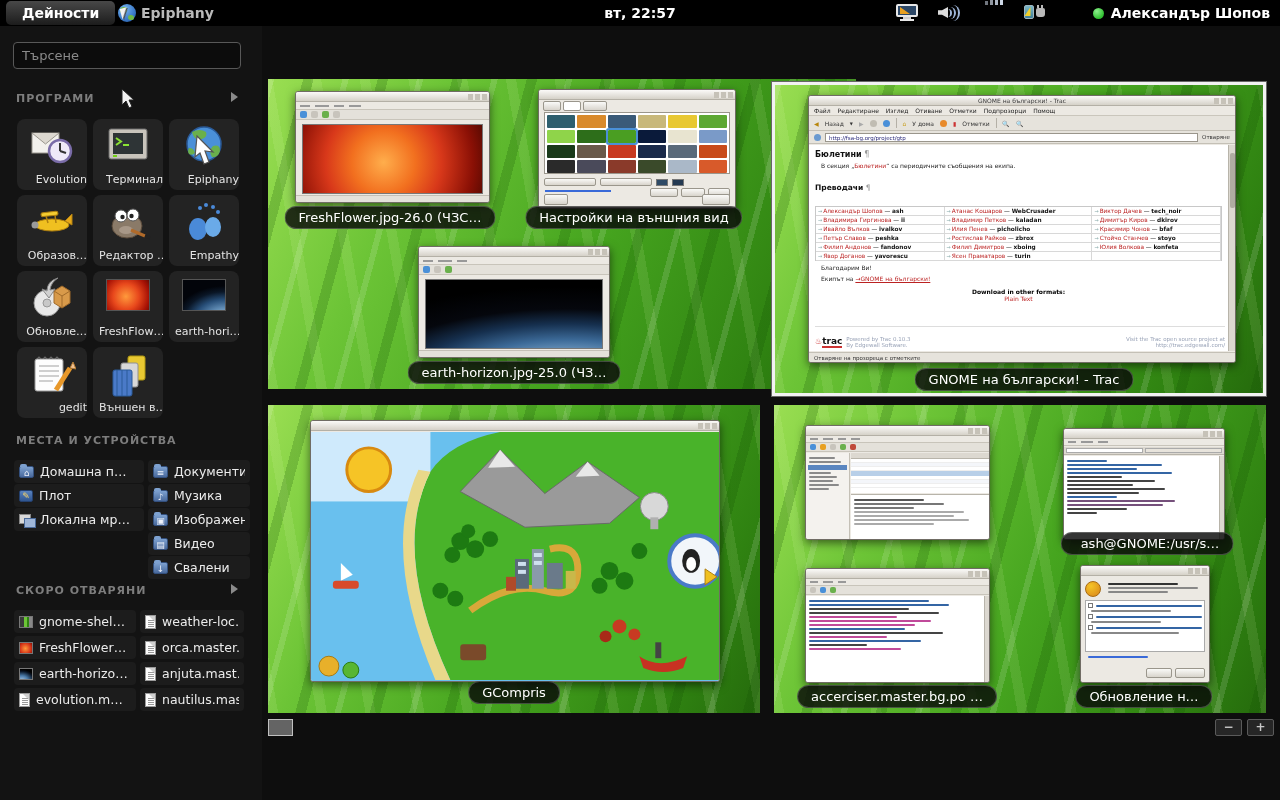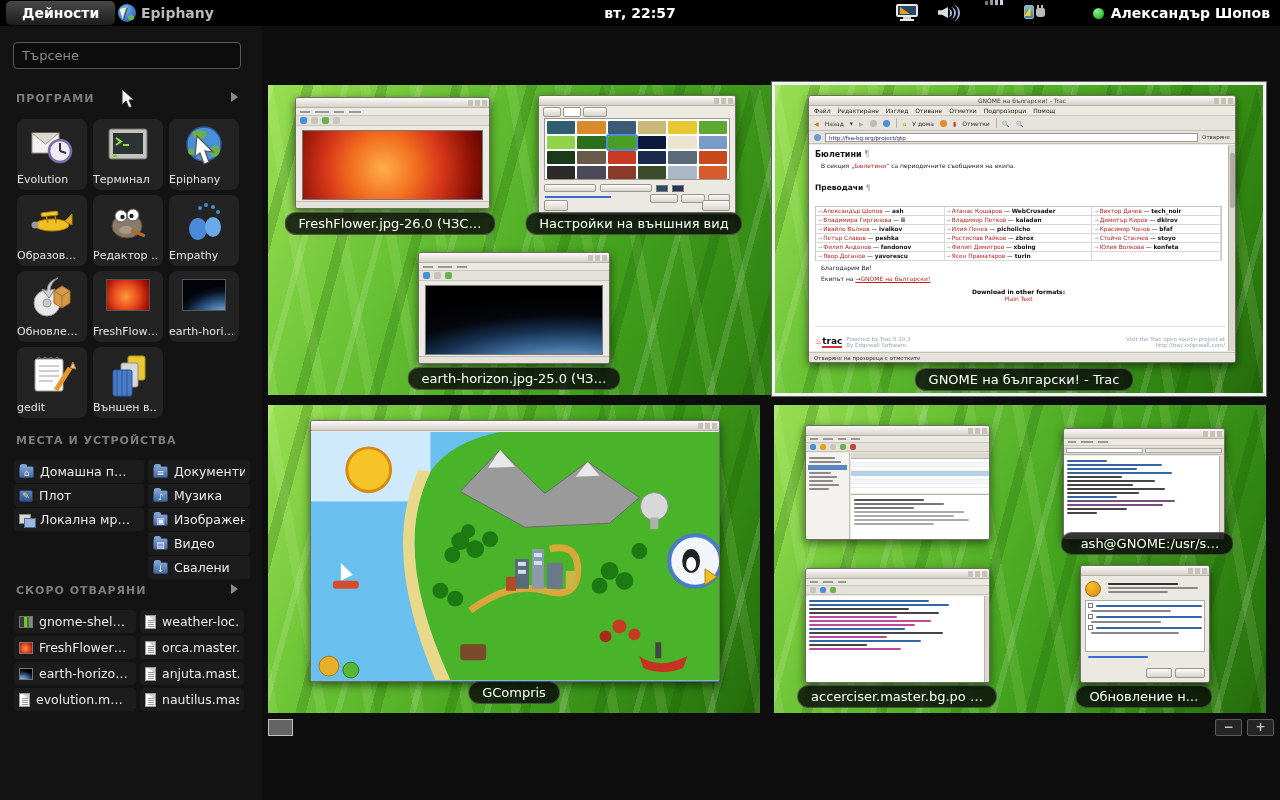--- a/index.html
+++ b/index.html
@@ -69,21 +69,21 @@
   #sidebar { position:absolute; left:0; top:26px; width:262px; height:774px; background:#131313; }
   #search { position:absolute; left:13px; top:16px; width:228px; height:27px; background:#0c0c0c;
             border:1px solid #585858; border-radius:4px; color:#bbb; font-size:13px; padding:0 8px;
             font-family:"DejaVu Sans", sans-serif; outline:none; }
   #search::placeholder { color:#8a8a8a; }
   .sect { position:absolute; left:16px; color:#7d7d7d; font-size:11px; font-weight:bold;
           letter-spacing:1px; }
   .sect-arrow { position:absolute; left:231px; width:0; height:0; border-top:5px solid transparent;
           border-bottom:5px solid transparent; border-left:7px solid #8a8a8a; }
   .tile { position:absolute; width:70px; height:71px; background:#232323; border-radius:8px;
-          display:flex; flex-direction:column; align-items:flex-start; justify-content:flex-end;
+          display:flex; flex-direction:column; align-items:flex-end; justify-content:flex-end;
           padding-bottom:4px; }
   .tile .ticon { position:absolute; top:3px; left:11px; width:48px; height:48px; }
   .tile .tlabel { color:#e4e4e4; font-size:11px; max-width:64px; white-space:nowrap;
           overflow:hidden; }
   .pitem { position:absolute; height:23px; background:#1c1c1c; border-radius:4px; display:flex;
            align-items:center; gap:6px; padding:0 5px; }
   .pitem .plabel { color:#ececec; font-size:12.5px; white-space:nowrap; overflow:hidden; }
 
   
   .fico { width:15px; height:12px; border-radius:2px; position:relative; flex:0 0 15px;
@@ -444,21 +444,21 @@
     <span class="plabel">nautilus.mas…</span>
   </div>
 </div>
 
 <div id="pointer">
   <svg width="16" height="22" viewBox="0 0 16 22">
     <polygon points="1,1 1,17 5,13 8,20 11,18.5 8,12 13,12" fill="#f2f2f2" stroke="#222" stroke-width="1"></polygon>
   </svg>
 </div>
 
-<div class="ws" id="ws1" style="left:268px;top:85px;width:588px;height:310px;">
+<div class="ws" id="ws1" style="left:268px;top:79px;width:588px;height:310px;">
 
   <div class="w" style="left:27px;top:12px;width:195px;height:112px;">
     <div class="wtb">
         <span class="btns"></span>
       </div>
     <div class="mbar">
         <span style="width:10px;height:2px;background:#999"></span>
         <span style="width:14px;height:2px;background:#999"></span>
         <span style="width:10px;height:2px;background:#999"></span>
         <span style="width:12px;height:2px;background:#999"></span>

